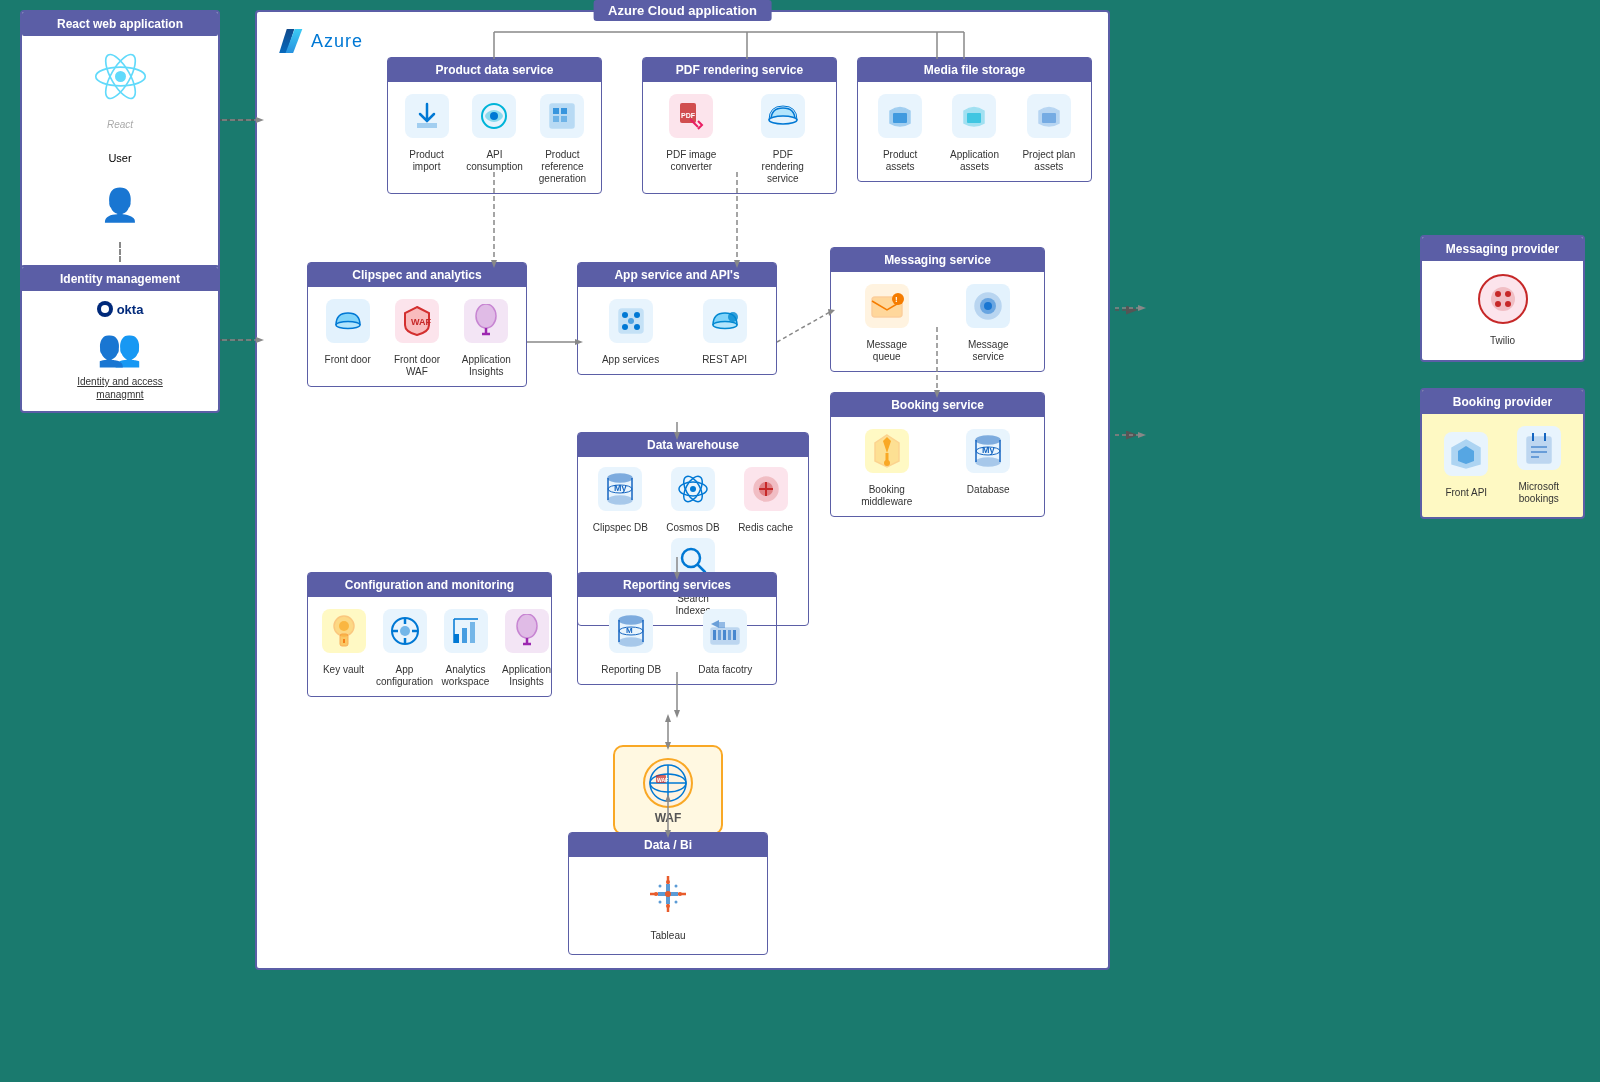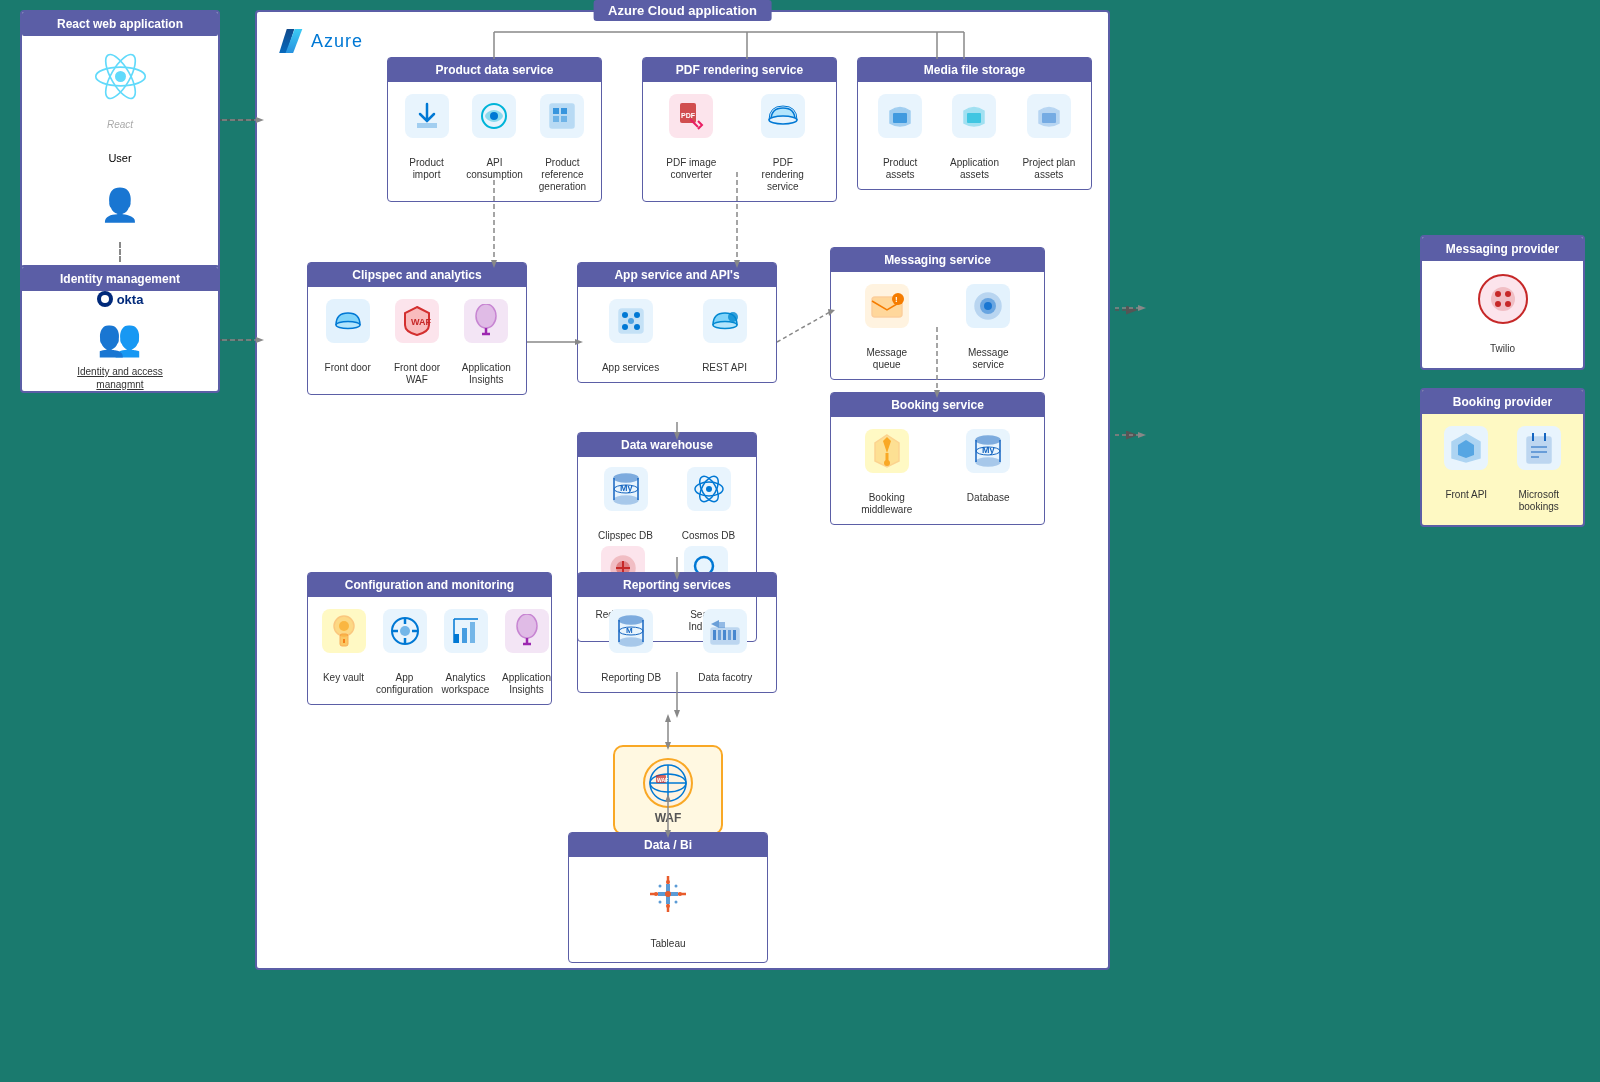--- a/index.html
+++ b/index.html
@@ -82,22 +82,23 @@
       align-items: flex-start;
       padding: 12px 8px 8px;
       gap: 6px;
     }
 
     .icon-item {
       display: flex;
       flex-direction: column;
       align-items: center;
       text-align: center;
-      gap: 19px;
+      gap: 11px;
       min-width: 55px;
+      justify-content: center;
     }
 
     .icon-item .label {
       font-size: 10px;
       color: #333;
       text-align: center;
       line-height: 1.2;
       max-width: 65px;
     }
 
@@ -150,20 +151,21 @@
       padding: 5px 8px;
       border-radius: 2px 2px 0 0;
       font-size: 12px;
       font-weight: 600;
     }
 
     .identity-content {
       display: flex;
       flex-direction: column;
       align-items: center;
+      padding: 10px;
       gap: 6px;
       border-radius: 24px;
     }
 
     
     .arrows-svg {
       position: absolute;
       top: 0;
       left: 0;
       width: 100%;
@@ -500,21 +502,21 @@
                 <ellipse cx="14" cy="28" rx="12" ry="4" fill="#1565c0" opacity="0.3" stroke="#1565c0" stroke-width="1.5"></ellipse>
                 <ellipse cx="14" cy="17" rx="12" ry="4" fill="none" stroke="#1565c0" stroke-width="1"></ellipse>
                 <text x="8" y="19" font-size="9" fill="#1565c0" font-weight="bold">My</text>
               </svg>
           </div>
           <span class="label">Database</span>
         </div>
       </div>
     </div>
 
-    <div style="position:absolute;left:320px;top:420px;width:180px;border:1.5px solid #5b5ea6;border-radius:4px;">
+    <div style="position:absolute;left:320px;top:420px;width:232px;border:1.5px solid #5b5ea6;border-radius:4px;">
       <div class="section-header">Data warehouse</div>
       <div style="display:flex;flex-wrap:wrap;justify-content:space-around;padding:10px 8px 8px;gap:4px;">
         <div class="icon-item">
           <div style="width:44px;height:44px;background:#e8f4fd;border-radius:8px;display:flex;align-items:center;justify-content:center;">
             <svg width="28" height="34" viewBox="0 0 28 34">
                 <ellipse cx="14" cy="6" rx="12" ry="4" fill="#1565c0" opacity="0.5" stroke="#1565c0" stroke-width="1.5"></ellipse>
                 <path d="M2 6 L2 28" stroke="#1565c0" stroke-width="1.5"></path>
                 <path d="M26 6 L26 28" stroke="#1565c0" stroke-width="1.5"></path>
                 <ellipse cx="14" cy="28" rx="12" ry="4" fill="#1565c0" opacity="0.3" stroke="#1565c0" stroke-width="1.5"></ellipse>
                 <ellipse cx="14" cy="17" rx="12" ry="4" fill="none" stroke="#1565c0" stroke-width="1"></ellipse>

